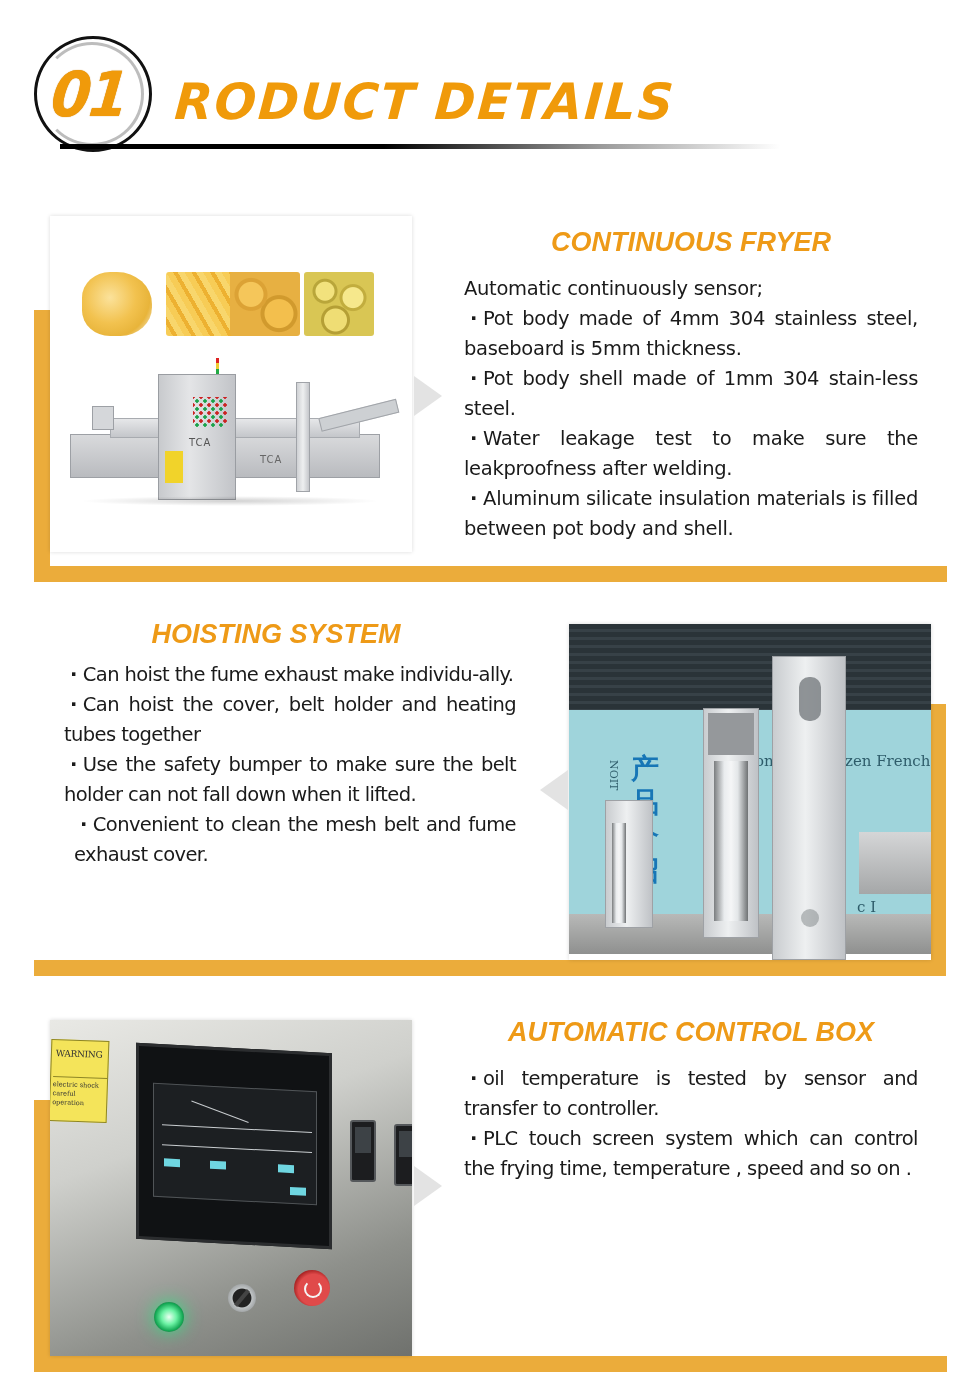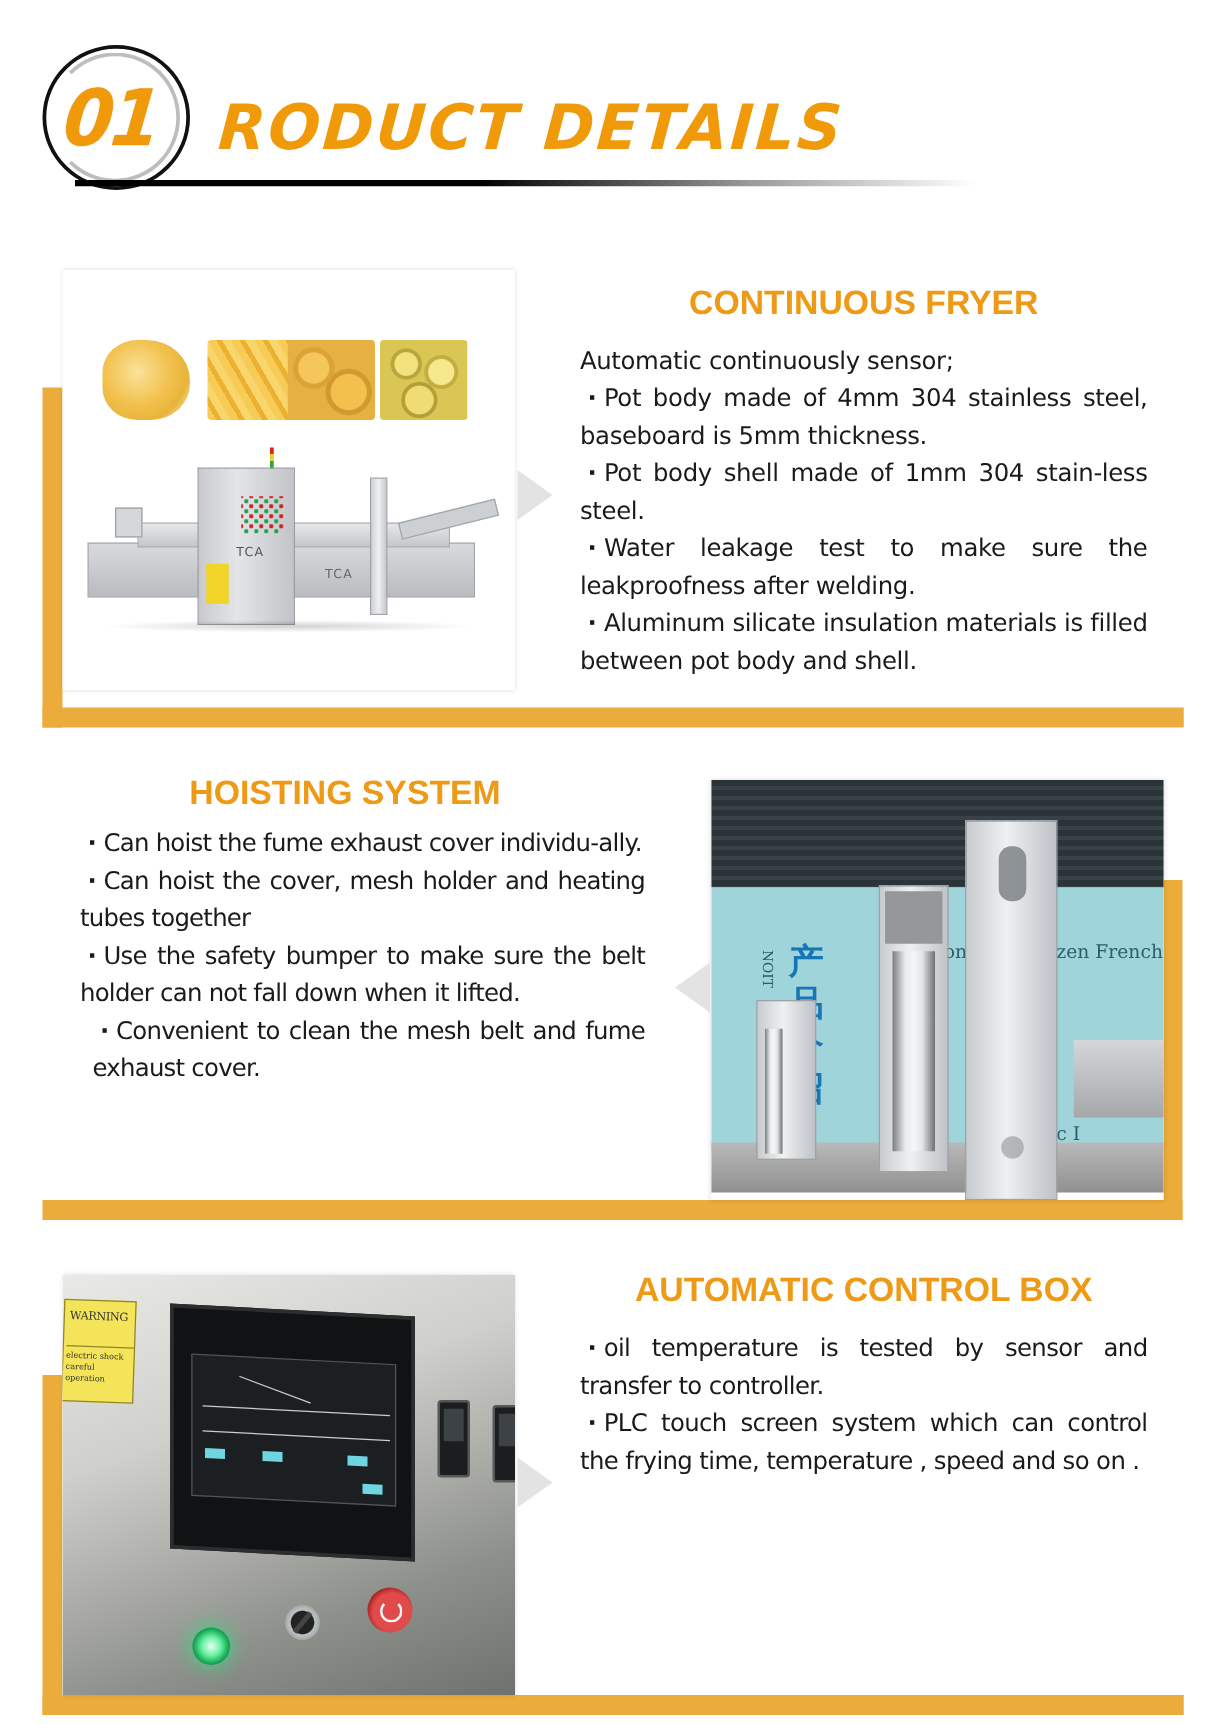--- a/index.html
+++ b/index.html
@@ -40,21 +40,21 @@
   .photo { position: absolute; overflow: hidden; background: #fff; box-shadow: 0 0 4px rgba(0,0,0,0.15); }
   .pointer {
     position: absolute; width: 0; height: 0;
     border-top: 20px solid transparent; border-bottom: 20px solid transparent;
   }
   .pointer.right { border-left: 28px solid #e3e3e3; }
   .pointer.left  { border-right: 28px solid #e3e3e3; }
 
   .sec-title {
     position: absolute; font-family: "Liberation Sans", sans-serif; font-weight: bold;
-    font-size: 27px; line-height: 32px; color: #ee9a17; text-align: center; white-space: nowrap;
+    font-size: 27px; line-height: 32px; color: #ee9a17; text-align: center; white-space: nowrap; font-style: italic;
   }
   .sec-body {
     position: absolute; font-family: "DejaVu Sans", sans-serif; font-size: 19.5px;
     line-height: 30px; color: #1a1a1a; text-align: justify; letter-spacing: -0.3px;
   }
   .sec-body p { margin: 0; }
   .bullet::before { content: "\00B7"; font-weight: bold; padding: 0 6px 0 6px; }
 
   
   .snack { position: absolute; top: 56px; width: 70px; height: 64px; border-radius: 3px; }
@@ -161,40 +161,40 @@
   <div class="accent" style="left:34px; top:960px; width:912px; height:16px;"></div>
 
   <div class="photo" style="left:569px; top:624px; width:362px; height:336px;">
     <div class="hs-ceiling"></div>
     <div class="hs-banner"></div>
     <div class="hs-floor"></div>
     <div class="hs-cn">产品介绍</div>
     <span class="hs-text" style="left:38px; top:136px; font-size:11px; writing-mode:vertical-rl;">NOIT</span>
     <span class="hs-text" style="left:186px; top:128px;">on</span>
     <span class="hs-text" style="left:276px; top:128px;">zen French</span>
-    <span class="hs-text" style="left:276px; top:274px;">c I</span>
+    <span class="hs-text" style="left:276px; top:274px;padding-left:12px;">c I</span>
     <div class="hs-post" style="left:36px; top:176px; width:48px; height:128px;">
       <div class="slot" style="left:6px; top:22px; width:14px; height:100px;"></div>
     </div>
     <div class="hs-post" style="left:134px; top:84px; width:56px; height:230px;">
       <div style="position:absolute; left:4px; top:4px; width:46px; height:42px; background:#95989b;"></div>
       <div class="slot" style="left:10px; top:52px; width:34px; height:160px;"></div>
     </div>
     <div class="hs-post" style="left:203px; top:32px; width:74px; height:304px;">
       <div class="window" style="left:26px; top:20px; width:22px; height:44px;"></div>
       <div class="window" style="left:28px; top:252px; width:18px; height:18px; border-radius:50%; opacity:0.5;"></div>
     </div>
     <div class="hs-box"></div>
   </div>
   <div class="pointer left" style="left:540px; top:770px;"></div>
 
   <div class="sec-title" style="left:64px; top:618px; width:424px;">HOISTING SYSTEM</div>
   <div class="sec-body" style="left:64px; top:660px; width:452px; letter-spacing:-0.6px;">
-    <p class="bullet">Can hoist the fume exhaust cover individu-ally.</p>
-    <p class="bullet">Can hoist the cover, mesh holder and heating tubes together</p>
+    <p class="bullet">Can hoist the fume exhaust make individu-ally.</p>
+    <p class="bullet">Can hoist the cover, belt holder and heating tubes together</p>
     <p class="bullet">Use the safety bumper to make sure the belt holder can not fall down when it lifted.</p>
     <p class="bullet" style="padding-left:10px;">Convenient to clean the mesh belt and fume exhaust cover.</p>
   </div>
 </section>
 
 <section>
   <div class="accent" style="left:34px; top:1100px; width:16px; height:272px;"></div>
   <div class="accent" style="left:34px; top:1356px; width:913px; height:16px;"></div>
 
   <div class="photo" style="left:50px; top:1020px; width:362px; height:336px;">

